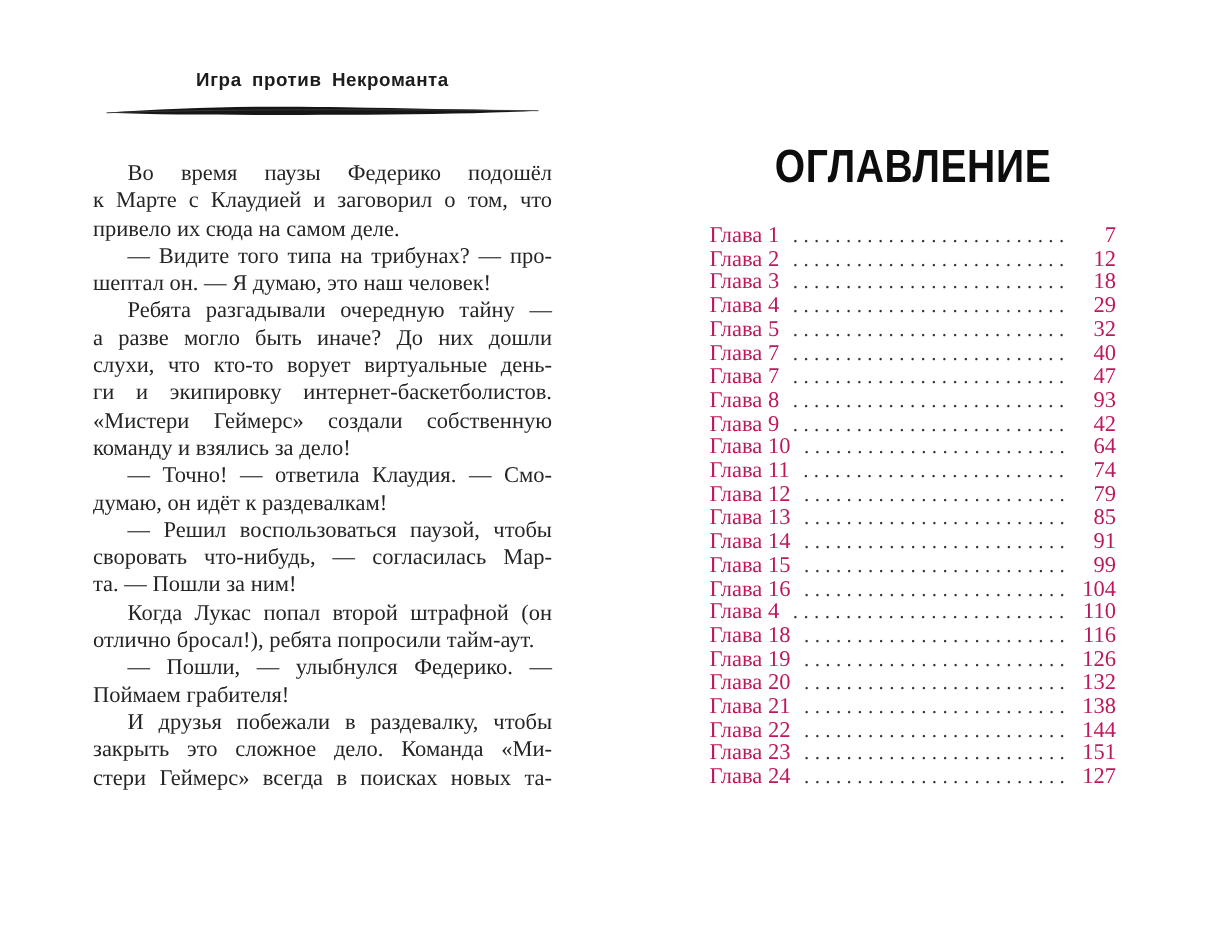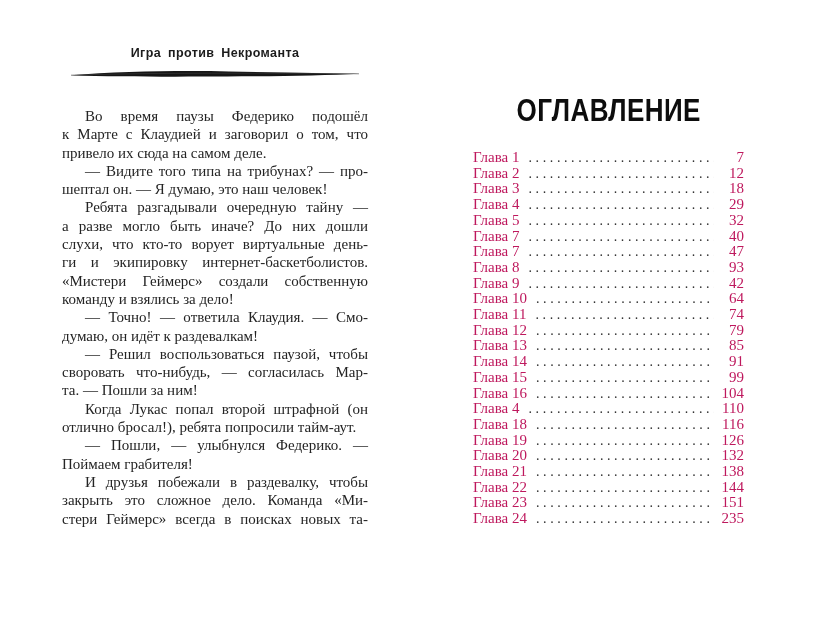--- a/index.html
+++ b/index.html
@@ -239,18 +239,18 @@
     <span class="toc-page">144</span>
   </div>
         <div class="toc-row">
     <span class="toc-label">Глава 23</span>
     <span class="toc-dots"></span>
     <span class="toc-page">151</span>
   </div>
         <div class="toc-row">
     <span class="toc-label">Глава 24</span>
     <span class="toc-dots"></span>
-    <span class="toc-page">235</span>
+    <span class="toc-page">127</span>
   </div>
       </div>
   </div>
 
 </div>
 
 </body></html>

